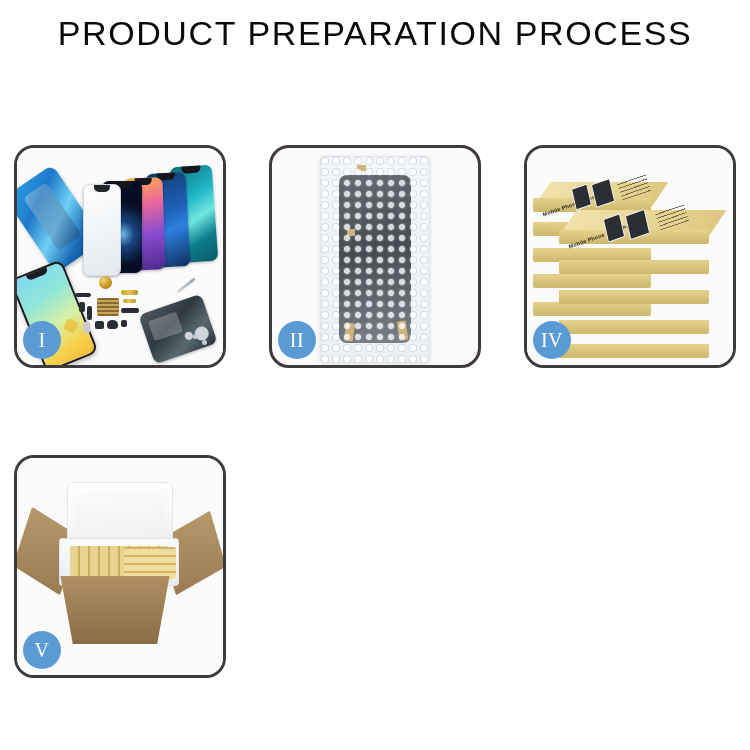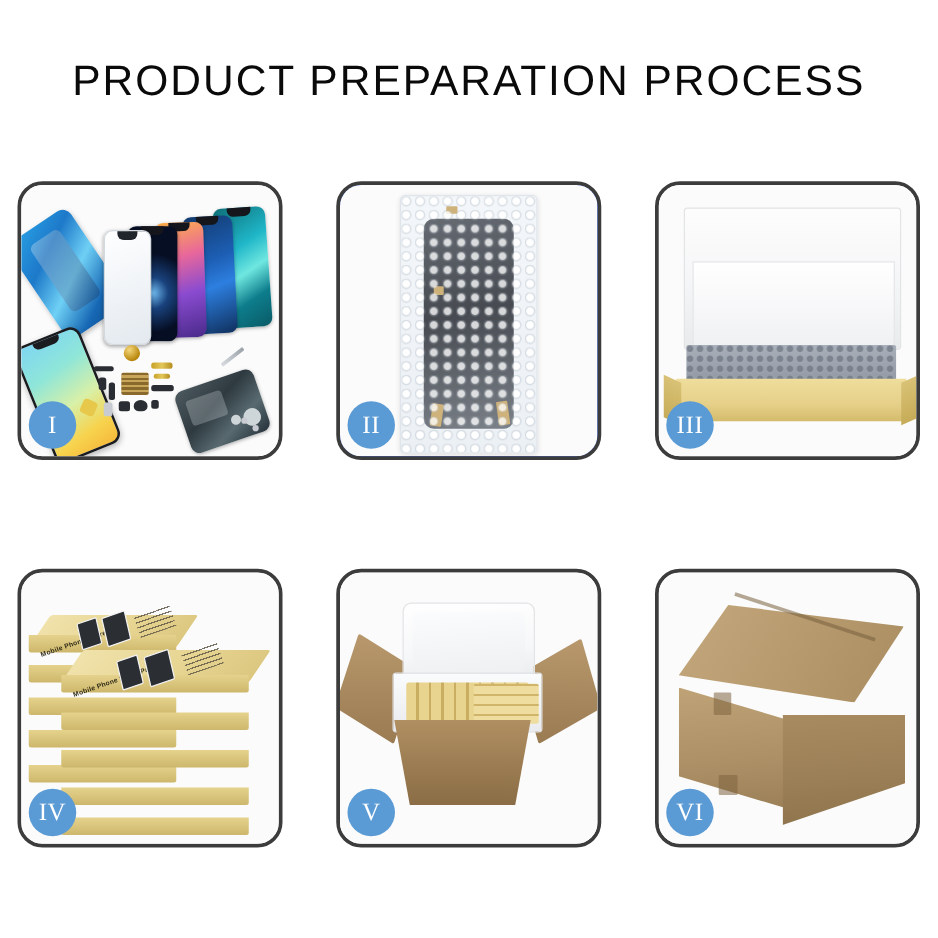--- a/index.html
+++ b/index.html
@@ -11,21 +11,21 @@
     width: 750px;
     height: 750px;
     overflow: hidden;
     font-family: "Liberation Sans", sans-serif;
     position: relative;
   }
 
   
   .header {
     text-align: center;
-    padding-top: 48px;
+    padding-top: 16px;
   }
   .title {
     font-family: "Liberation Sans", sans-serif;
     font-size: 34px;
     font-weight: 500;
     letter-spacing: 1.6px;
     color: #0a0a0a;
     line-height: 1.0;
     margin: 0;
     white-space: nowrap;
@@ -196,21 +196,21 @@
   }
   .pt-light { background:#c8ccd2; border-radius:2px; }
   .pt-yellow { background:#e8c84a; border-radius:3px; }
   .pt-tool {
     background: linear-gradient(90deg,#d9dde2,#9aa1a8);
     border-radius:1px;
     transform: rotate(-38deg);
   }
 
   
-  .p2 { background:#1d4ed8; }
+  .p2 { background:#b91c1c; }
   .bubblebag {
     position:absolute;
     left:50%; top:8px;
     transform:translateX(-50%);
     width:108px; height:205px;
     background:
       radial-gradient(circle at 4px 4px, rgba(255,255,255,.95) 2.6px, rgba(205,212,220,.55) 3.4px, rgba(235,240,245,.18) 4.6px),
       linear-gradient(180deg,#f4f7fa,#e9eef3);
     background-size: 11px 11px, 100% 100%;
     border: 1px solid #dfe5ea;
@@ -467,28 +467,20 @@
         <div class="tape" style="left:36px;top:8px;width:9px;height:6px;"></div>
         <div class="tape" style="left:26px;top:72px;width:8px;height:7px;"></div>
         <div class="tape" style="left:24px;top:166px;width:9px;height:18px;transform:rotate(8deg);"></div>
         <div class="tape" style="right:22px;top:164px;width:9px;height:19px;transform:rotate(-8deg);"></div>
         <div class="bubble-overlay"></div>
       </div>
     </div>
     <div class="badge">II</div>
   </div>
 
-  <div class="panel p3">
-    <div class="panel-scene">
-      <div class="b3-lid"></div>
-      <div class="b3-foam"></div>
-      <div class="b3-front"></div>
-    </div>
-    <div class="badge">III</div>
-  </div>
 
   <div class="panel p4">
     <div class="panel-scene">
 
       <div class="kbox" style="left:6px;top:34px;width:118px;height:30px;">
         <div class="ktop"></div>
         <div class="kside"></div>
       </div>
       <div class="kbox" style="left:6px;top:62px;width:118px;height:26px;">
         <div class="kside"></div>
@@ -540,25 +532,14 @@
       <div class="c5-foamlid"></div>
       <div class="c5-foambox">
         <div class="c5-inner"></div>
         <div class="c5-inner2"></div>
       </div>
       <div class="c5-body"></div>
     </div>
     <div class="badge">V</div>
   </div>
 
-  <div class="panel p6">
-    <div class="panel-scene">
-      <div class="c6-top"></div>
-      <div class="c6-seam"></div>
-      <div class="c6-left"></div>
-      <div class="c6-right"></div>
-      <div class="c6-tape" style="left:44px;top:96px;width:14px;height:18px;"></div>
-      <div class="c6-tape" style="left:48px;top:162px;width:15px;height:16px;"></div>
-    </div>
-    <div class="badge">VI</div>
-  </div>
 
 </div>
 
 </body></html>

